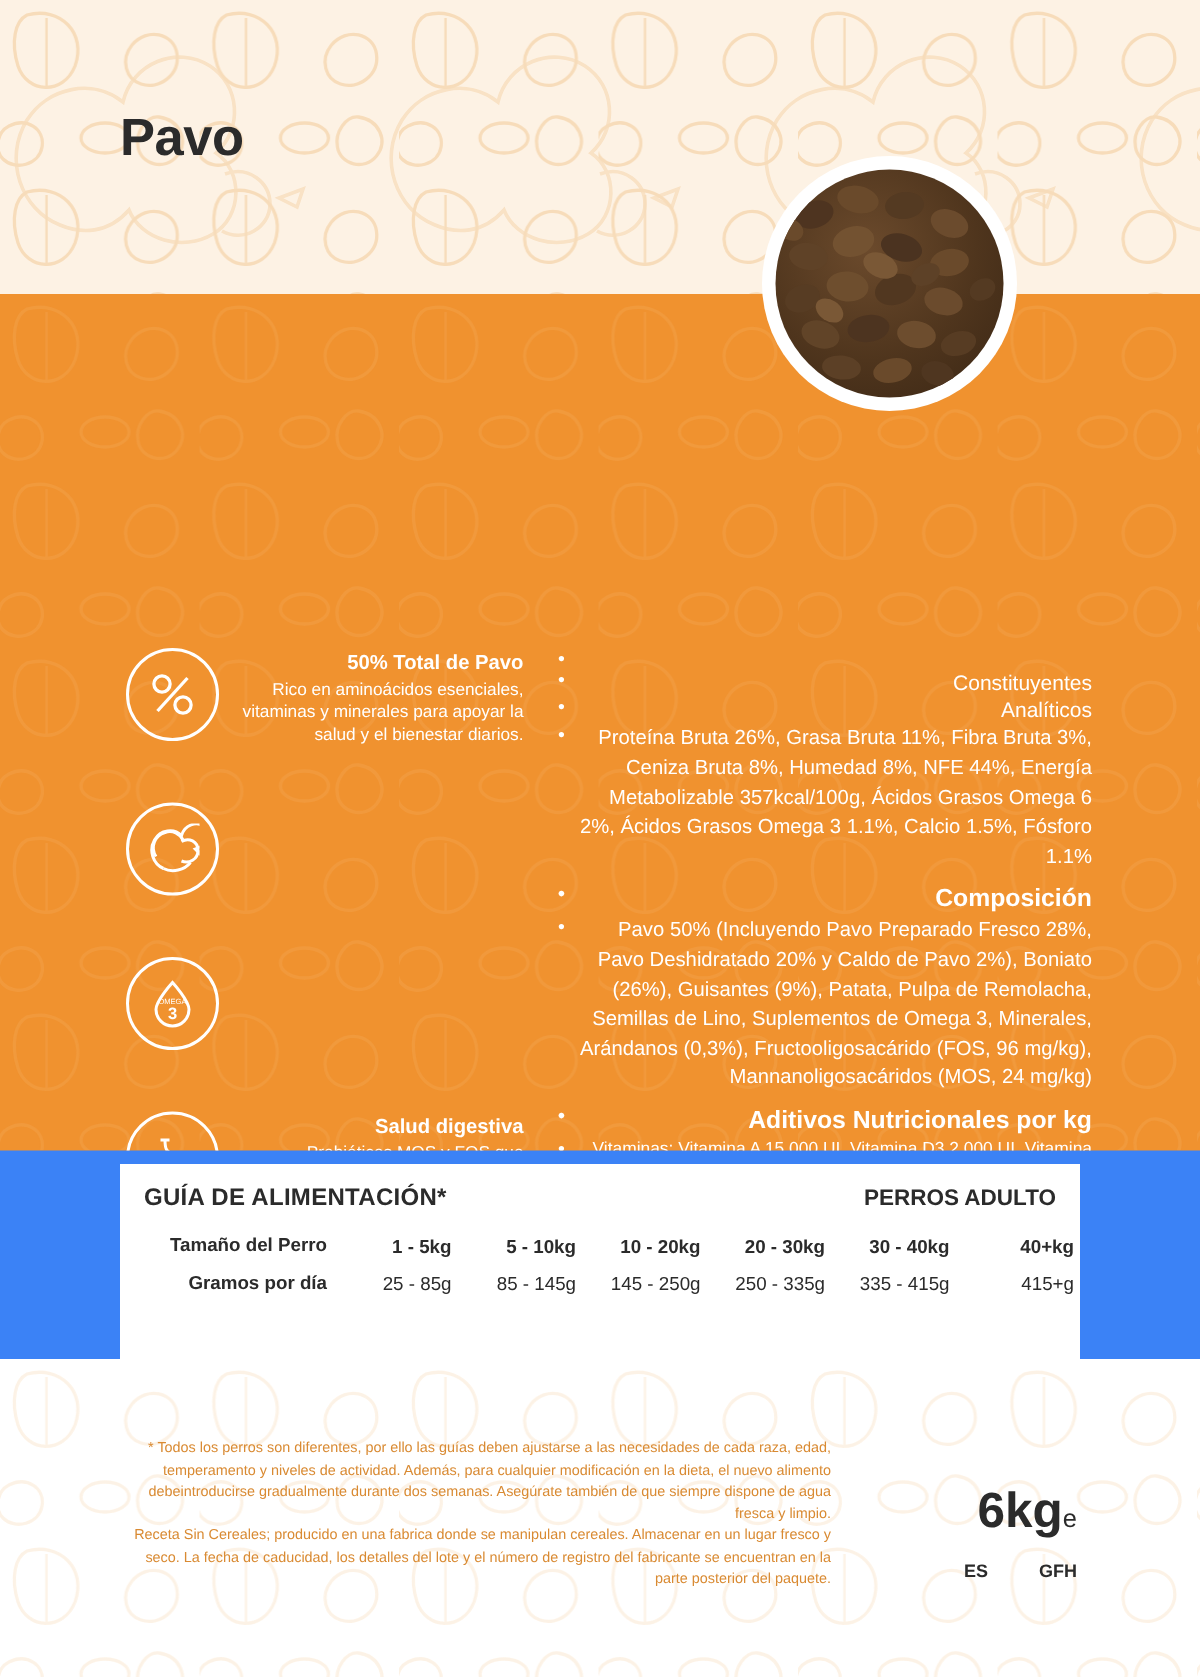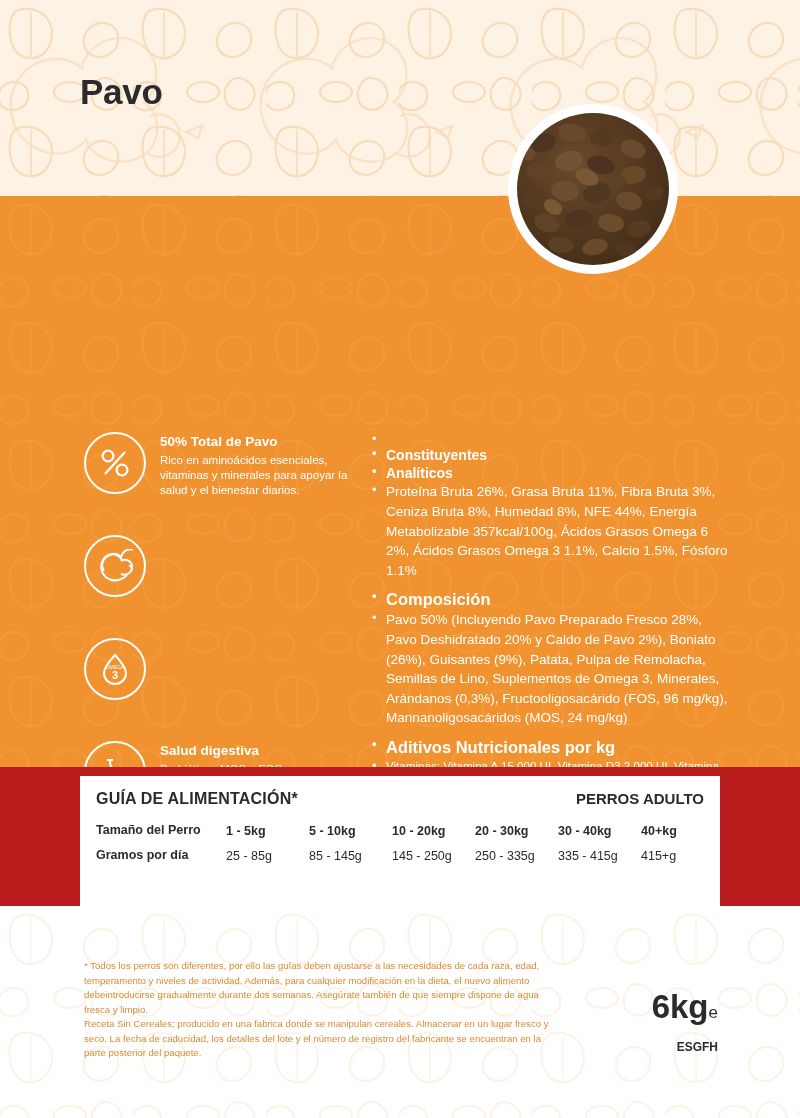--- a/index.html
+++ b/index.html
@@ -5,21 +5,22 @@
   * { box-sizing: border-box; margin: 0; padding: 0; }
   body {
     width: 800px; height: 1118px;
     font-family: "Liberation Sans", sans-serif;
     background: #ffffff;
     position: relative;
     overflow: hidden;
   }
   .page {
     position: absolute; inset: 0;
-    background: #b91c1c;
+    background: #3b82f6;
+    text-align: right;
   }
   
   .header-band {
     position: absolute; left: 0; top: 0; width: 800px; height: 196px;
     background: #fdf2e4;
     overflow: hidden;
   }
   .header-band .pattern {
     position: absolute; inset: 0;
     opacity: 1;
@@ -73,21 +74,21 @@
   }
   .b-body {
     font-size: 11.5px; color: #ffffff; line-height: 1.3; margin-top: 2px;
   }
   
   .ingredients {
     position: absolute; left: 372px; top: 236px; width: 356px; z-index: 10;
     color: #ffffff;
   }
   .ing-h {
-    font-size: 14px; font-weight: bold; line-height: 1.3;
+    font-size: 14px; font-weight: normal; line-height: 1.3;
   }
   .ing-h2 {
     font-size: 16.5px; font-weight: bold; line-height: 1.35; margin-top: 8px;
   }
   .ing-p {
     font-size: 13.5px; line-height: 1.45;
   }
   .ing-small {
     font-size: 11.6px; line-height: 1.45;
   }
@@ -135,21 +136,21 @@
     font-size: 9.6px; color: #d98a32; line-height: 1.52;
   }
   .weight {
     position: absolute; right: 82px; top: 82px;
     font-size: 33px; font-weight: bold; color: #2b2b2b;
   }
   .weight .e { font-size: 17px; font-weight: normal; }
   .codes {
     position: absolute; right: 82px; top: 134px;
     font-size: 12px; font-weight: bold; color: #2b2b2b;
-    display: flex; 
+    display: flex; gap: 34px;
   }
   svg { display: block; }
 </style>
 </head>
 <body>
 
 <div class="page">
 
   <div class="header-band">
     <svg class="pattern" viewBox="0 0 800 196" preserveAspectRatio="none">

